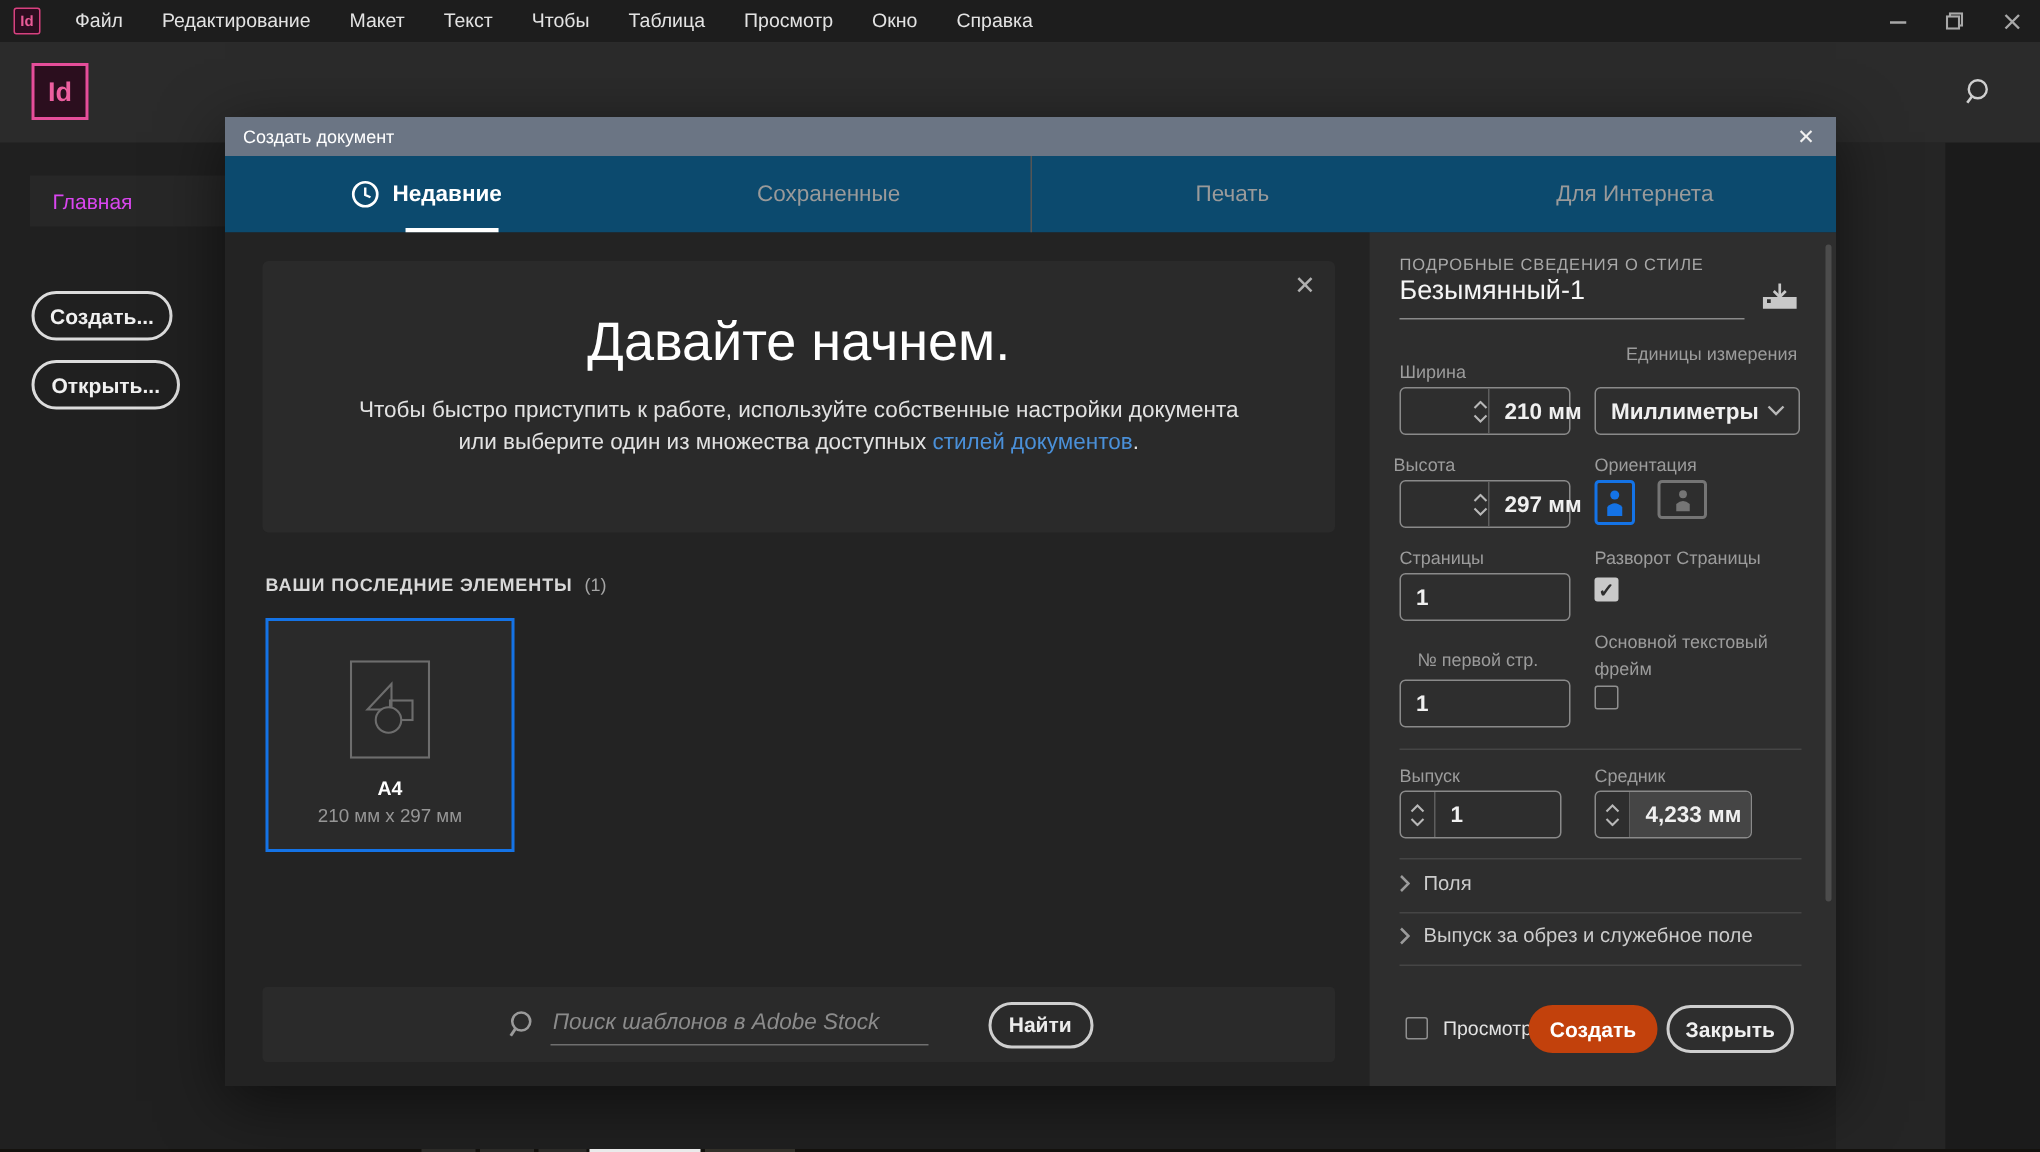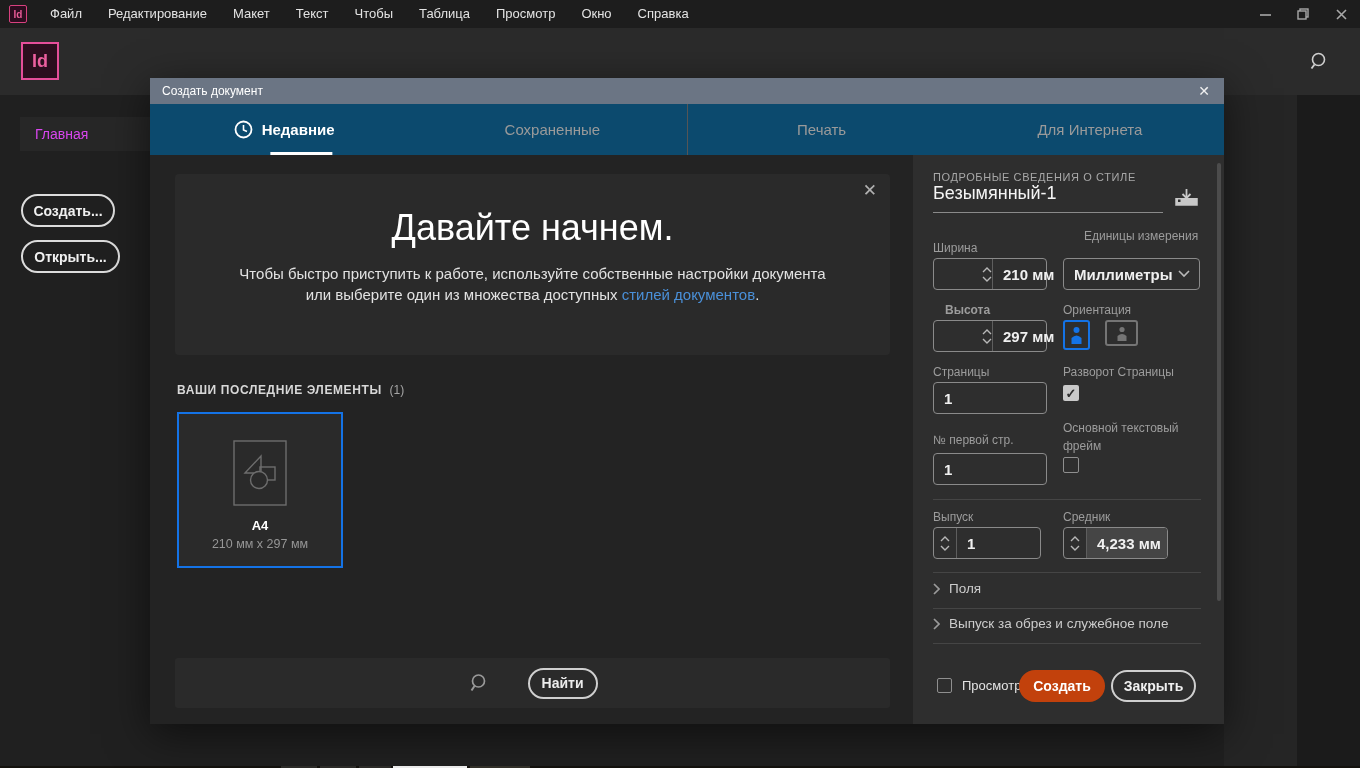--- a/index.html
+++ b/index.html
@@ -203,20 +203,21 @@
         </svg>
         <div class="card-name">A4</div>
         <div class="card-dims">210 мм x 297 мм</div>
       </div>
 
       <div class="searchbar">
         <svg width="20" height="22">
             <circle cx="10.5" cy="9" r="6" fill="none" stroke="#9a9a9a" stroke-width="1.7"></circle>
             <line x1="6.5" y1="14" x2="3.5" y2="18.5" stroke="#9a9a9a" stroke-width="2"></line>
           </svg>
+        <input class="search-input" type="text" placeholder="Поиск шаблонов в Adobe Stock" style="">
         <button class="find-btn">Найти</button>
       </div>
     </div>
 
     <div class="dlg-side">
       <div class="side-scroll"></div>
 
       <div class="side-header">ПОДРОБНЫЕ СВЕДЕНИЯ О СТИЛЕ</div>
 
       <div class="docname-row">
@@ -242,21 +243,21 @@
         </span>
         <span class="ctl-value">210 мм</span>
       </div>
       <div class="ctl select" style="left:150px;top:103px;width:137px;">
         <span class="ctl-value">Миллиметры</span>
         <svg class="chev" width="12" height="8">
             <polyline points="1,1 6,6 11,1" fill="none" stroke="#b8b8b8" stroke-width="1.6"></polyline>
           </svg>
       </div>
 
-      <div class="fld-label" style="left:32px;top:148px;font-weight:bold;">Высота</div>
+      <div class="fld-label" style="left:16px;top:148px;">Высота</div>
       <div class="fld-label" style="left:150px;top:148px;">Ориентация</div>
       <div class="ctl" style="left:20px;top:165px;width:114px;padding-left:48px;">
         <span class="stepper">
           <svg width="10" height="6">
               <polyline points="1,5 5,1 9,5" fill="none" stroke="#b8b8b8" stroke-width="1.4"></polyline>
             </svg>
           <svg width="10" height="6">
               <polyline points="1,1 5,5 9,1" fill="none" stroke="#b8b8b8" stroke-width="1.4"></polyline>
             </svg>
         </span>
@@ -278,21 +279,21 @@
       </div>
 
       <div class="fld-label" style="left:20px;top:210px;">Страницы</div>
       <div class="fld-label" style="left:150px;top:210px;">Разворот Страницы</div>
       <div class="ctl" style="left:20px;top:227px;width:114px;">
         <span class="ctl-value">1</span>
       </div>
       <span class="checkbox checked" style="left:150px;top:230px;">✓</span>
 
       <div class="fld-label" style="left:150px;top:264px;width:140px;line-height:1.5;">Основной текстовый фрейм</div>
-      <div class="fld-label" style="left:20px;top:278px;">№ первой стр.</div>
+      <div class="fld-label" style="left:32px;top:278px;">№ первой стр.</div>
       <div class="ctl" style="left:20px;top:298px;width:114px;">
         <span class="ctl-value">1</span>
       </div>
       <span class="checkbox unchecked" style="left:150px;top:302px;"></span>
 
       <div class="divider" style="top:344px;"></div>
 
       <div class="fld-label" style="left:20px;top:355px;">Выпуск</div>
       <div class="fld-label" style="left:150px;top:355px;">Средник</div>
       <div class="ctl" style="left:20px;top:372px;width:108px;">

